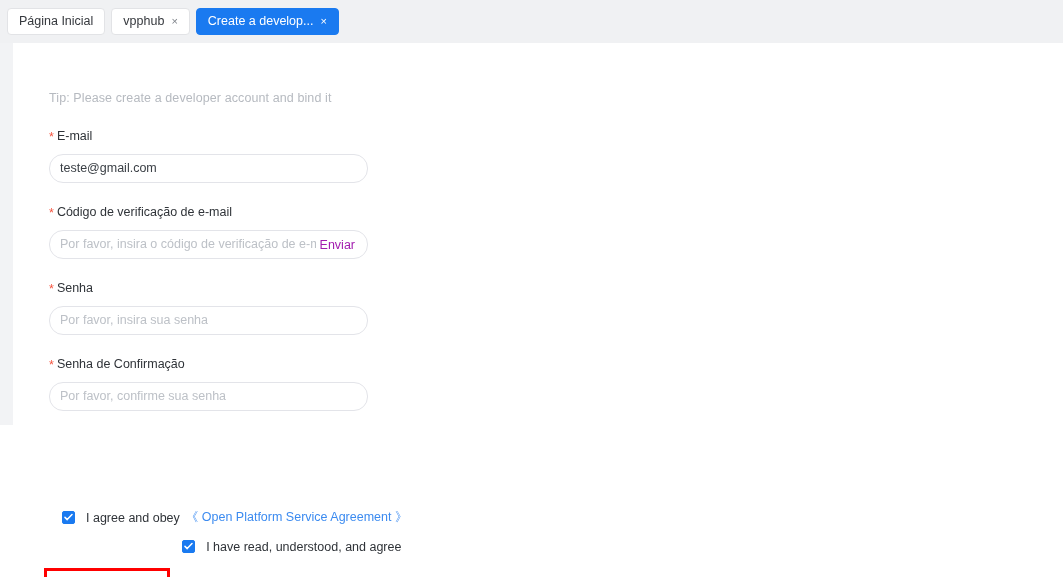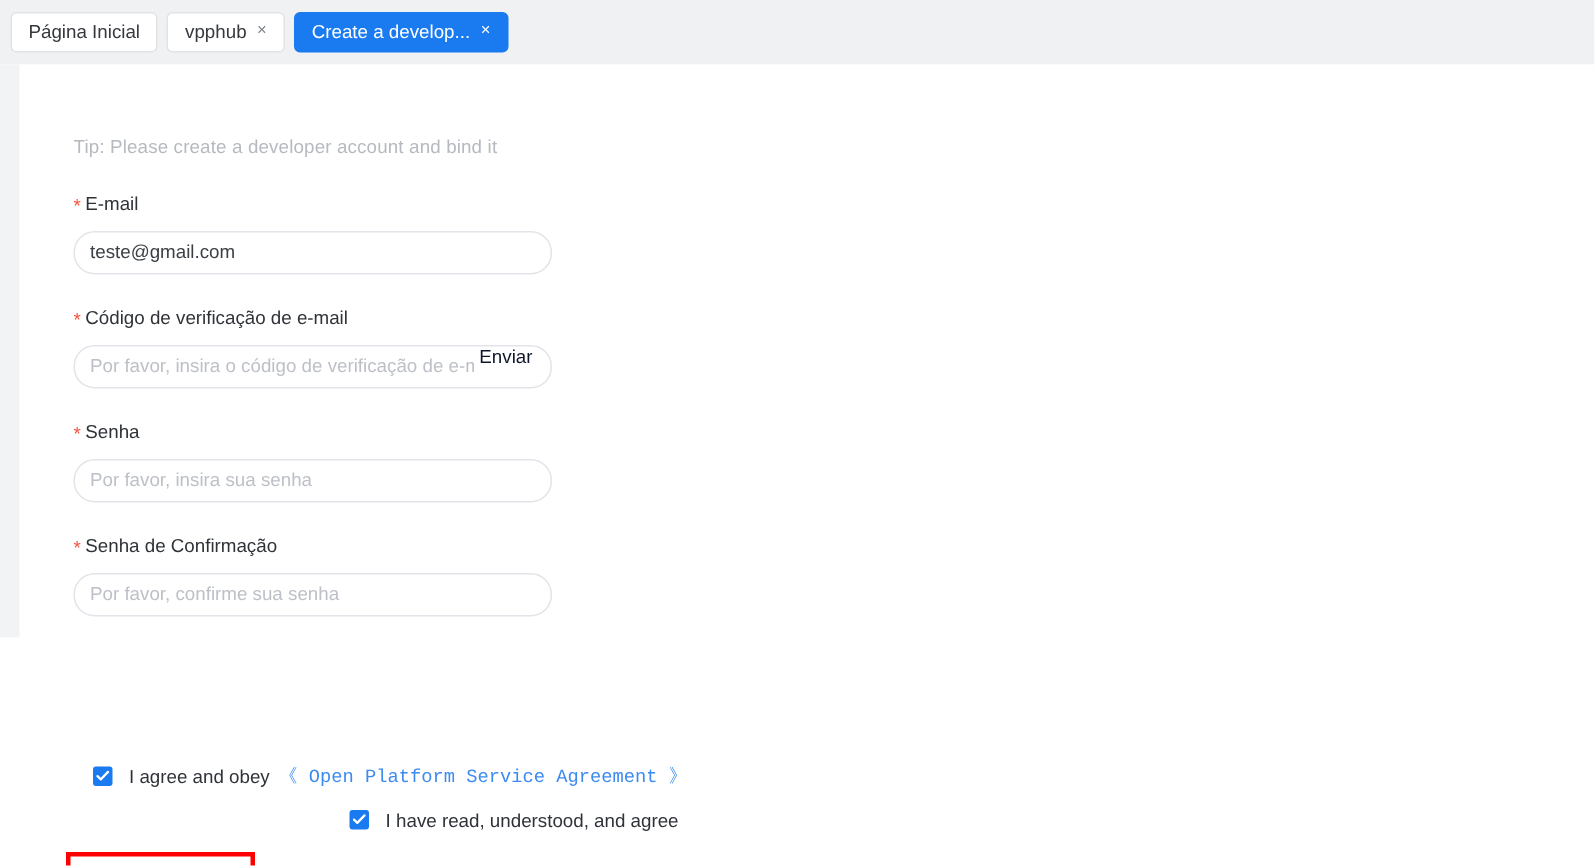--- a/index.html
+++ b/index.html
@@ -113,36 +113,37 @@
   }
   .input-wrap {
     position: relative;
     width: 319px;
     height: 29px;
     box-sizing: border-box;
     border: 1px solid #e3e4e9;
     border-radius: 14px;
     background: #ffffff;
     display: flex;
+    align-items: center;
   }
   .input-text {
     flex: 1 1 auto;
     padding: 0 10px;
     font-size: 12.5px;
     color: #3b4046;
     line-height: 27px;
     white-space: nowrap;
     overflow: hidden;
   }
   .input-text.placeholder { color: #bdc1c7; }
   .send-link {
     flex: 0 0 auto;
     padding: 0 12px 0 4px;
     font-size: 12.5px;
-    color: #0f172a;
+    color: #a21caf;
     cursor: pointer;
     white-space: nowrap;
   }
 
   
   .agreements {
     position: absolute;
     left: 49px;
     top: 466px;
   }
@@ -165,21 +166,20 @@
     box-sizing: border-box;
     position: relative;
     flex: 0 0 auto;
     margin-right: 11px;
   }
   .checkbox svg { position: absolute; left: 1px; top: 1px; }
   .agree-text { margin-right: 6px; }
   .agree-link {
     color: #3c8bf0;
     cursor: pointer;
-    font-family: Liberation Mono, monospace;
   }
 
   
   .highlight-box {
     position: absolute;
     left: 31px;
     top: 525px;
     width: 126px;
     height: 49px;
     border: 3px solid #ff0000;

